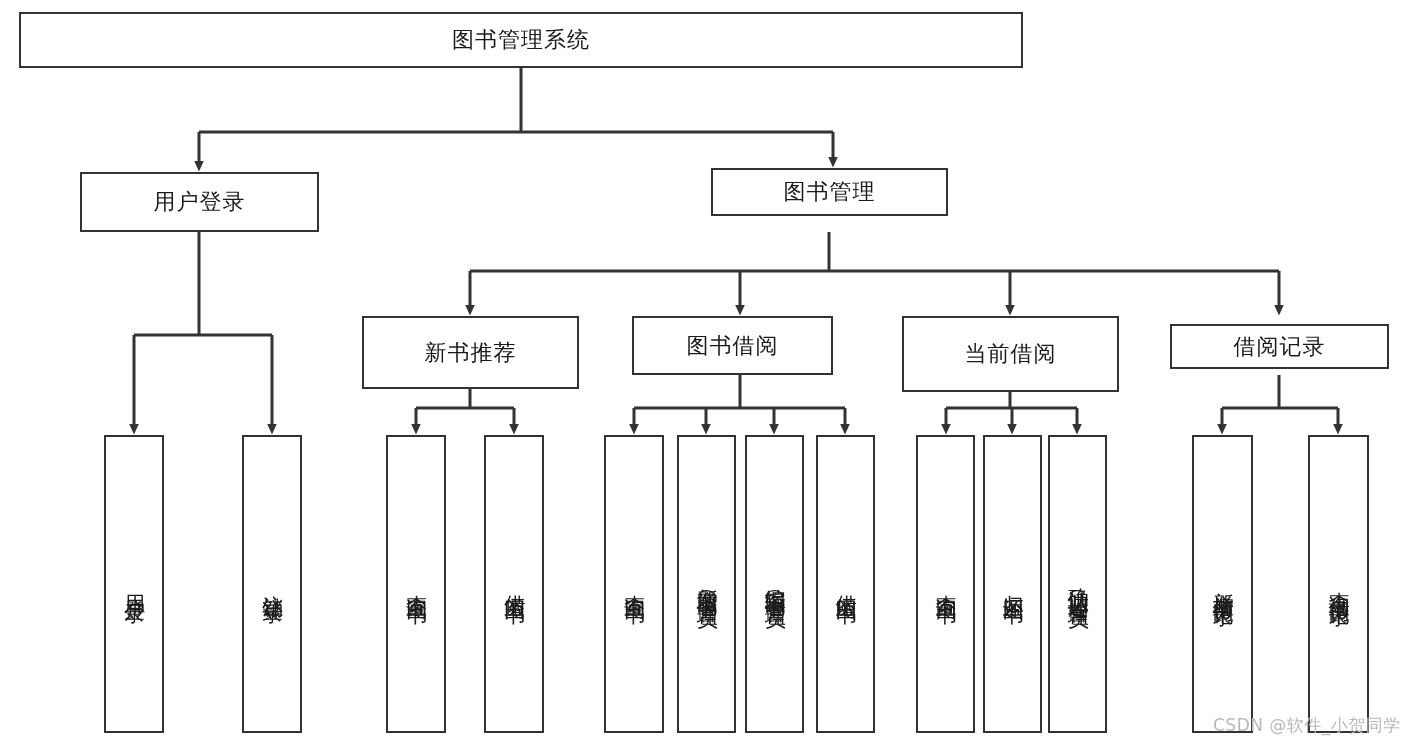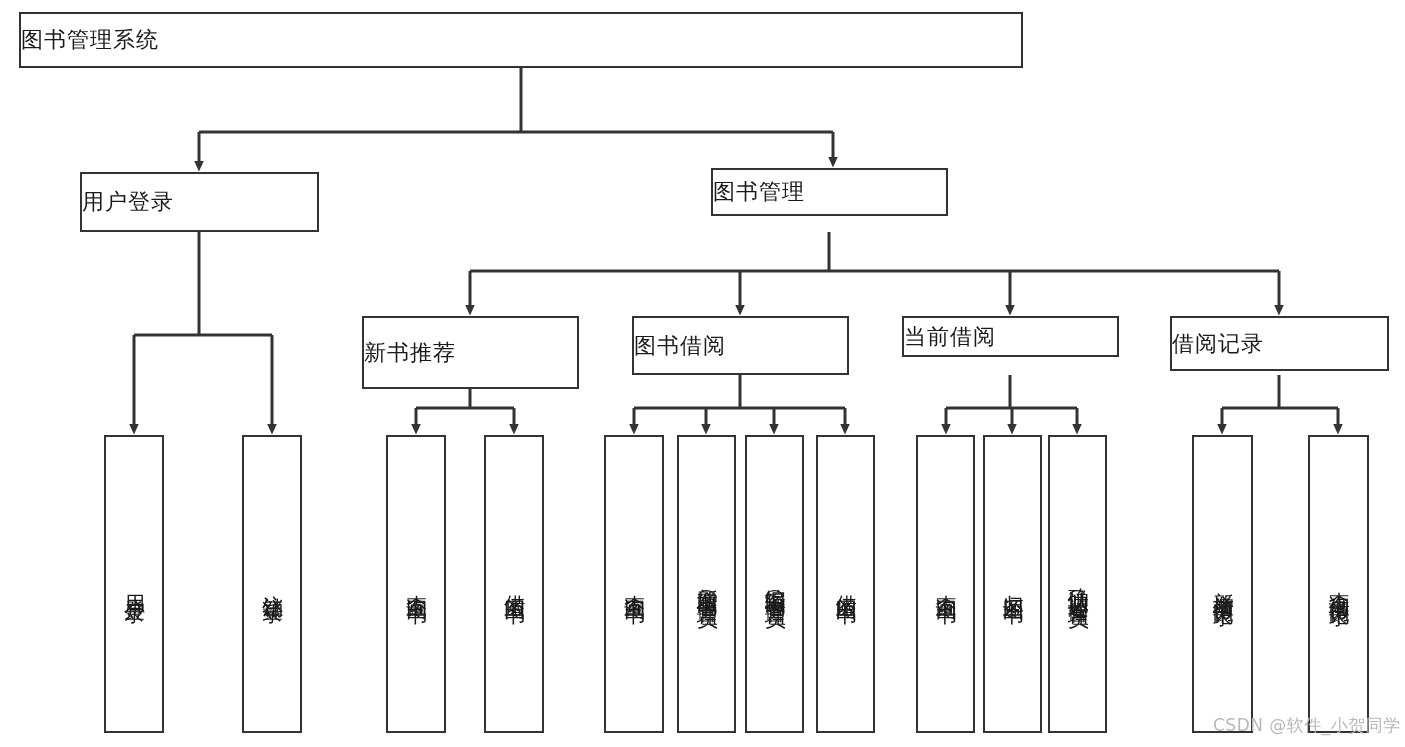--- a/index.html
+++ b/index.html
@@ -25,21 +25,21 @@
     height: 747px;
     pointer-events: none;
   }
   .node {
     position: absolute;
     box-sizing: border-box;
     border: 2px solid #333333;
     background: #ffffff;
     display: flex;
     align-items: center;
-    justify-content: flex-start;
+    justify-content: center;
     color: #1a1a1a;
   }
   .node-label {
     font-size: 22px;
     line-height: 1.15;
     letter-spacing: 1px;
     white-space: nowrap;
     color: #1a1a1a;
   }
   
@@ -134,27 +134,27 @@
   <div class="node" style="left:80px; top:172px; width:239px; height:60px;">
     <span class="node-label">用户登录</span>
   </div>
   <div class="node" style="left:711px; top:168px; width:237px; height:48px;">
     <span class="node-label">图书管理</span>
   </div>
 
   <div class="node" style="left:362px; top:316px; width:217px; height:73px;">
     <span class="node-label">新书推荐</span>
   </div>
-  <div class="node" style="left:632px; top:316px; width:217px; height:59px;">
+  <div class="node" style="left:632px; top:316px; width:201px; height:59px;">
     <span class="node-label">图书借阅</span>
   </div>
-  <div class="node" style="left:902px; top:316px; width:217px; height:41px;">
+  <div class="node" style="left:902px; top:316px; width:217px; height:76px;">
     <span class="node-label">当前借阅</span>
   </div>
-  <div class="node" style="left:1170px; top:316px; width:219px; height:55px;">
+  <div class="node" style="left:1170px; top:324px; width:219px; height:45px;">
     <span class="node-label">借阅记录</span>
   </div>
 
   <div class="node vertical" style="left:104px; top:435px; width:60px; height:298px;">
     <span class="node-label">用户登录</span>
   </div>
   <div class="node vertical" style="left:242px; top:435px; width:60px; height:298px;">
     <span class="node-label">注销登录</span>
   </div>
 

